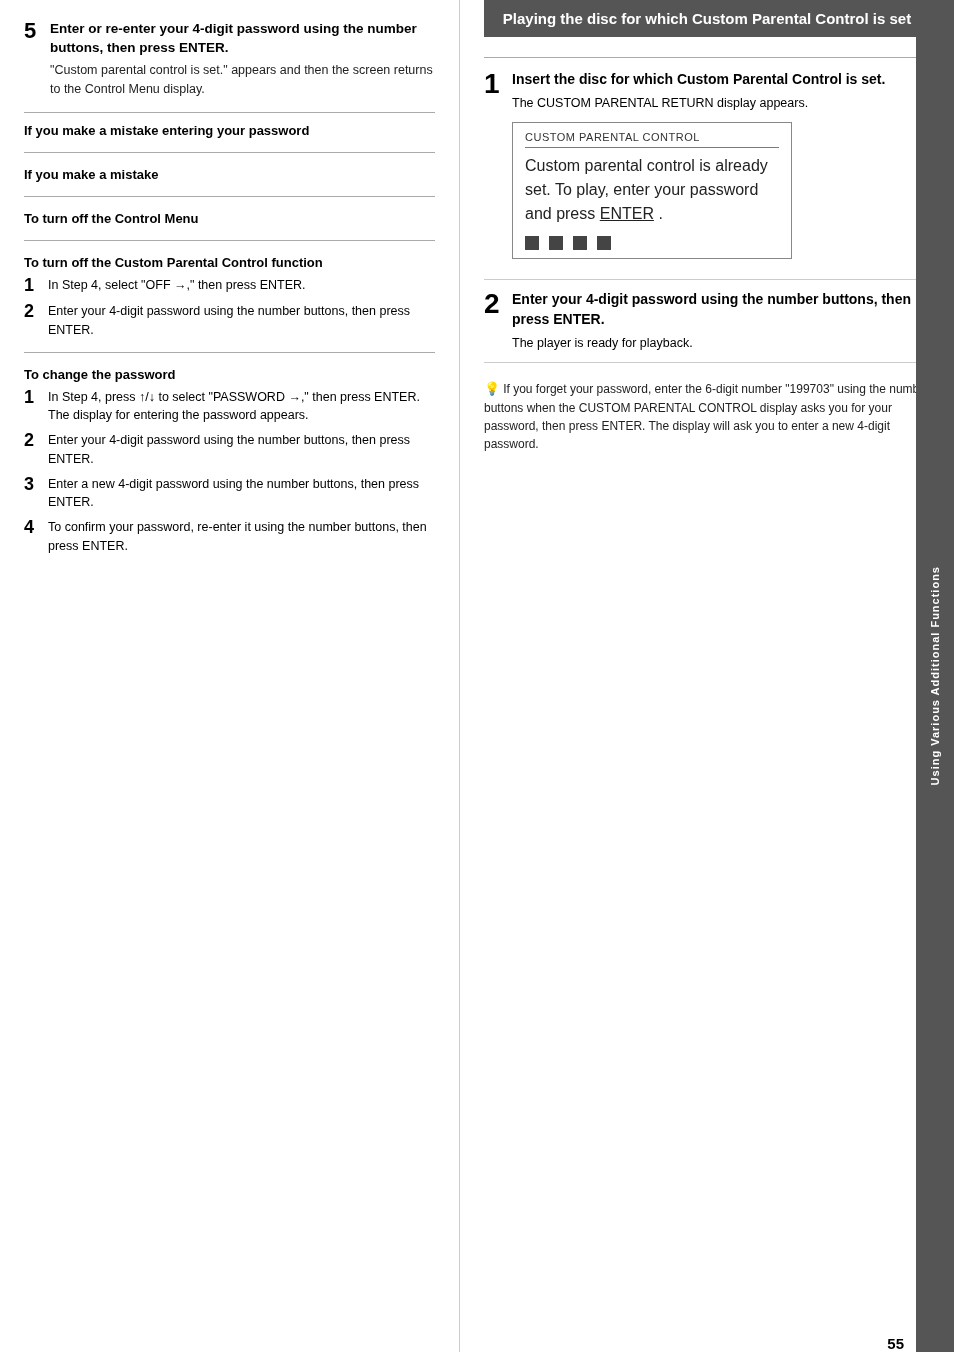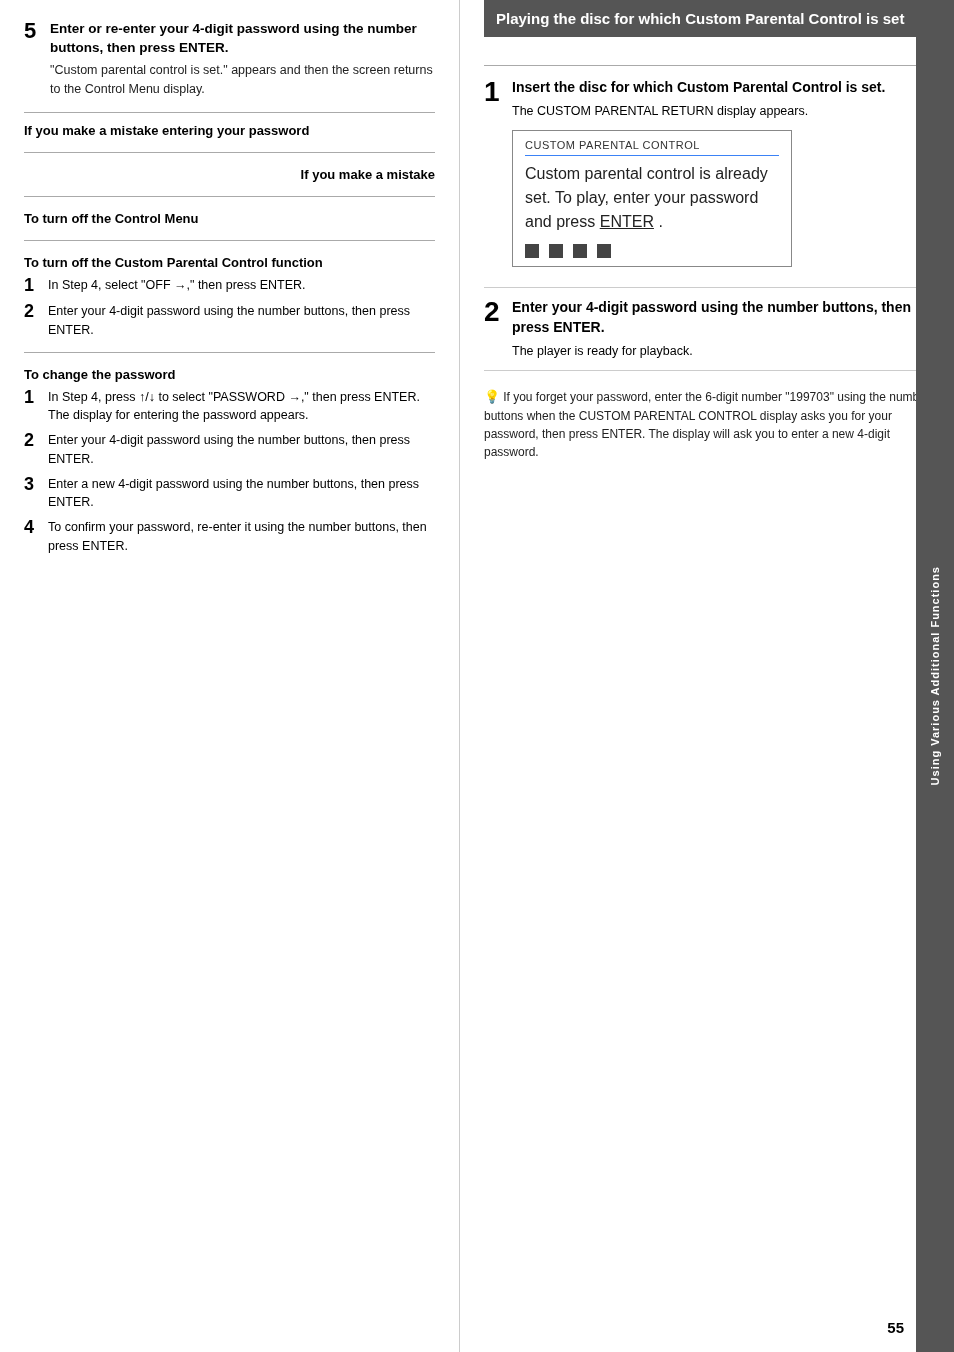--- a/index.html
+++ b/index.html
@@ -49,22 +49,23 @@
       letter-spacing: 1px;
     }
 
     
     .section-header {
       background: #555;
       color: #fff;
       padding: 8px 12px;
       font-size: 15px;
       font-weight: bold;
-      margin-bottom: 28px;
+      margin-bottom: 20px;
       line-height: 1.4;
+      text-align: center;
     }
 
     
     .step {
       display: flex;
       margin-bottom: 10px;
       gap: 8px;
     }
 
     .step-num {
@@ -217,21 +218,21 @@
     }
 
     .tip-icon {
       font-size: 13px;
       margin-right: 3px;
     }
 
     
     .page-number {
       position: absolute;
-      bottom: 16px;
+      bottom: 0;
       right: 50px;
       font-size: 15px;
       font-weight: bold;
     }
 
     
   </style>
 </head>
 <body>
 
@@ -244,21 +245,21 @@
       <div class="step-body">"Custom parental control is set." appears and then the screen returns to the Control Menu display.</div>
     </div>
   </div>
 
   <div class="subsection">
     <div class="subsection-title">If you make a mistake entering your password</div>
   </div>
 
   <hr class="divider">
 
-  <div class="subsection" style="border-top:none; padding-top:0;text-align:right;">
+  <div class="subsection" style="border-top:none; padding-top:0;">
     <div class="subsection-title">If you make a mistake</div>
   </div>
 
   <hr class="divider">
 
   <div class="subsection" style="border-top:none; padding-top:0;">
     <div class="subsection-title">To turn off the Control Menu</div>
   </div>
 
   <hr class="divider">

